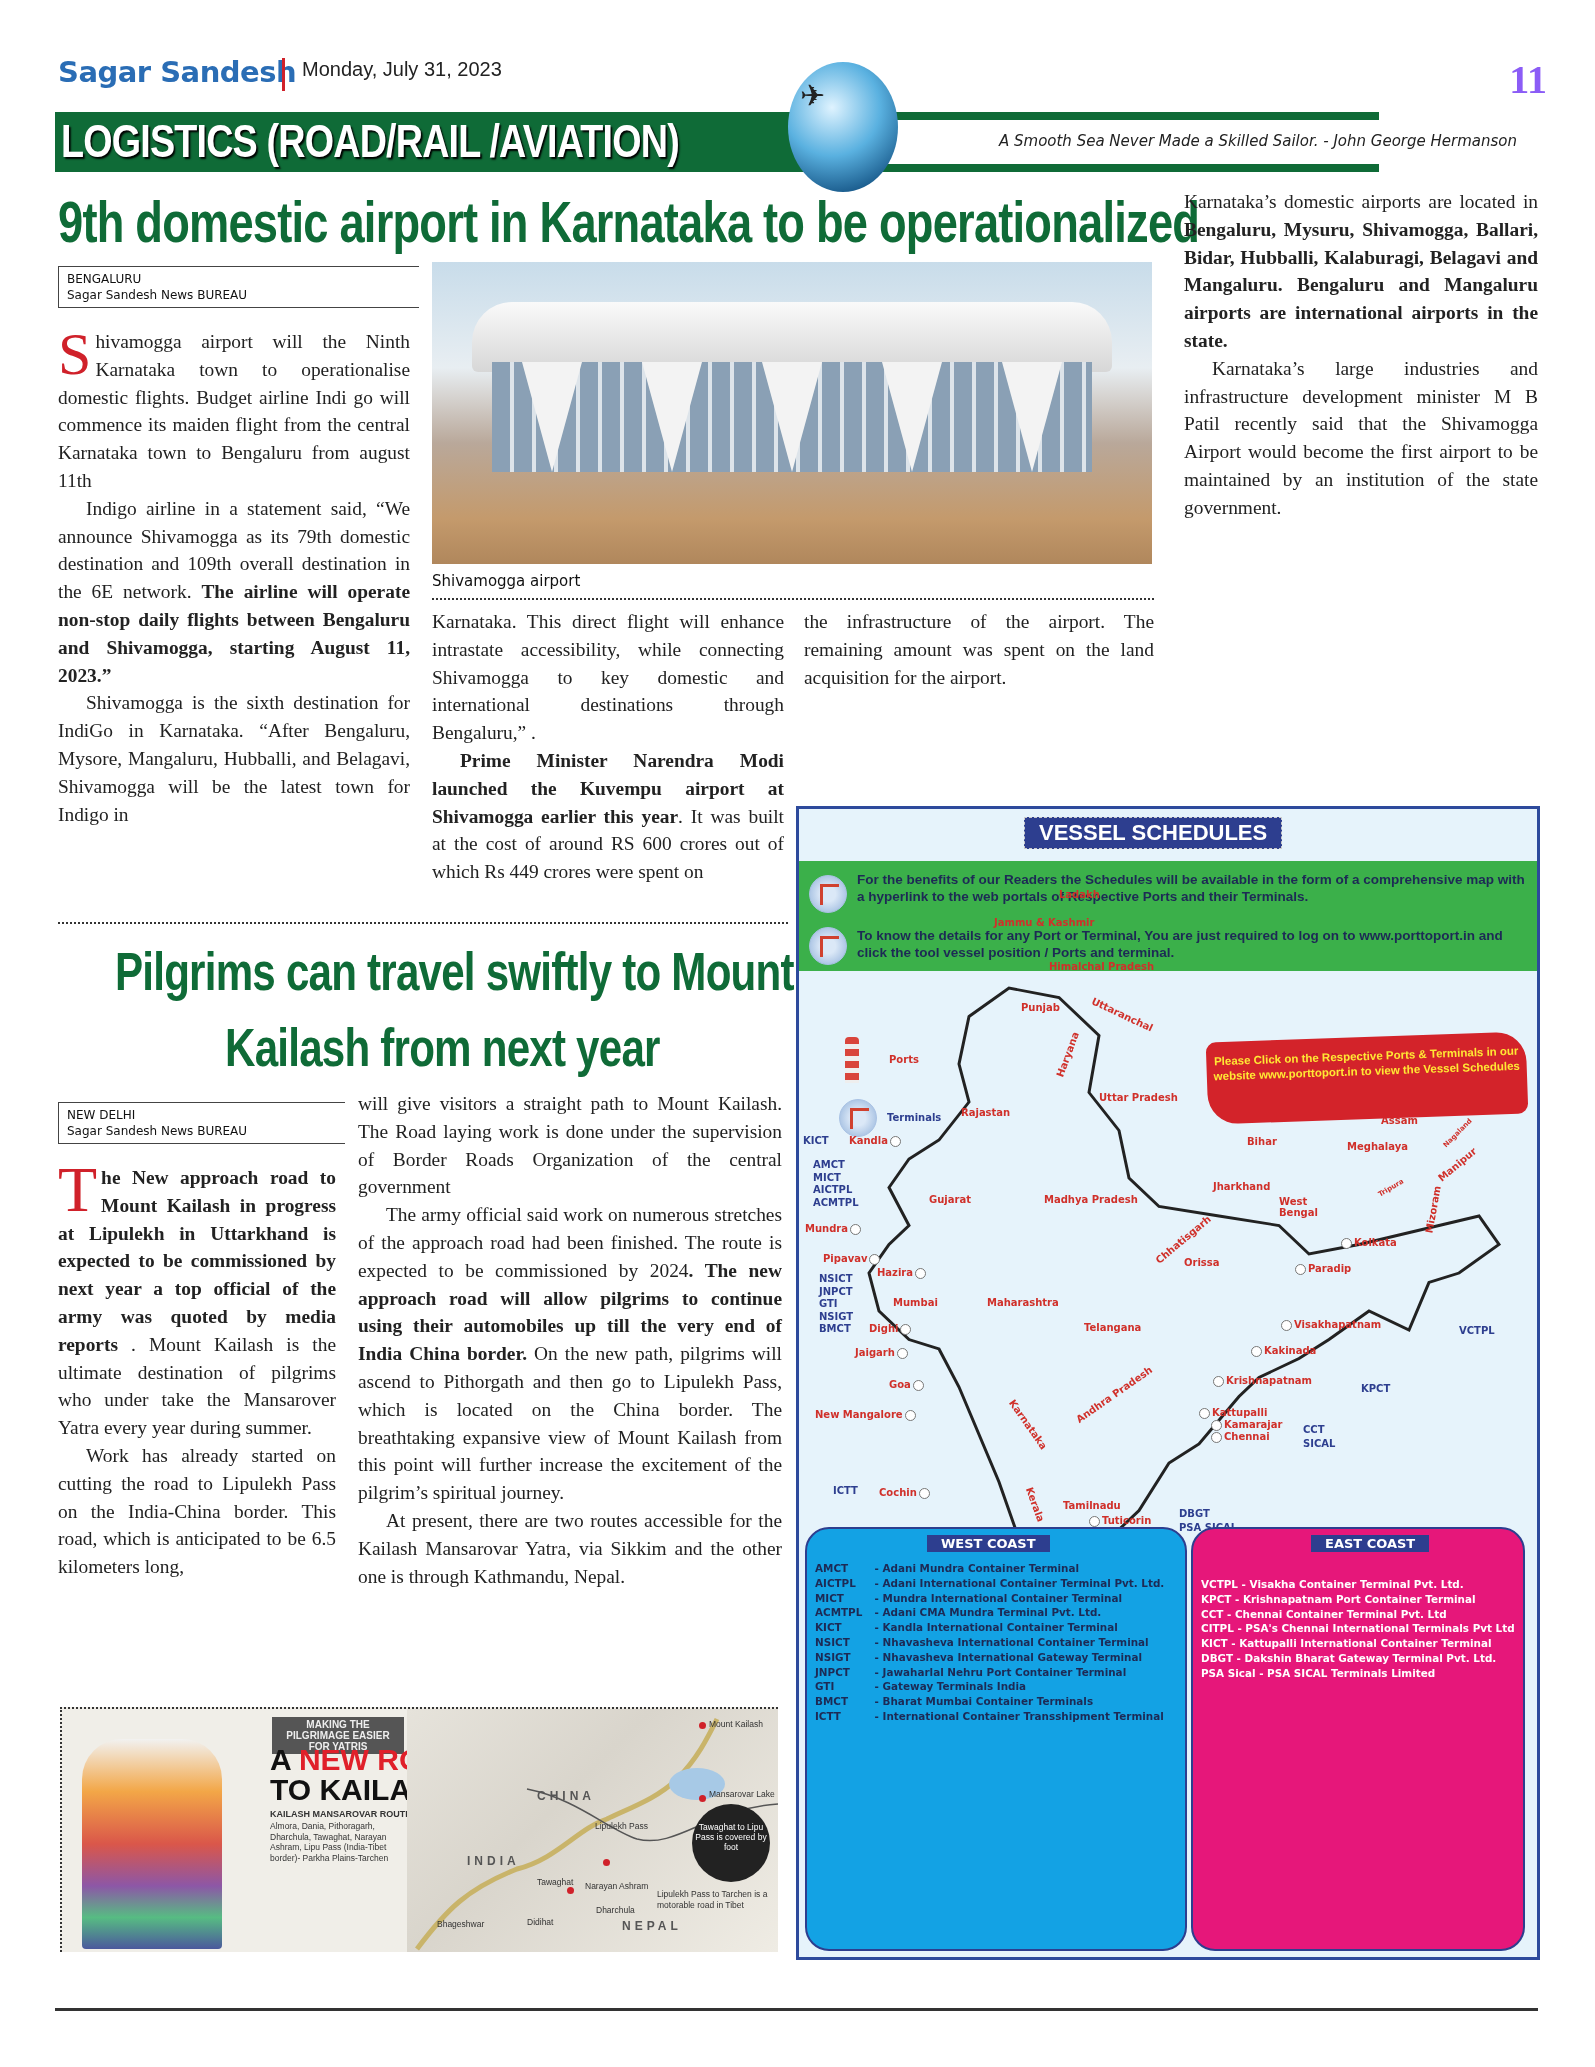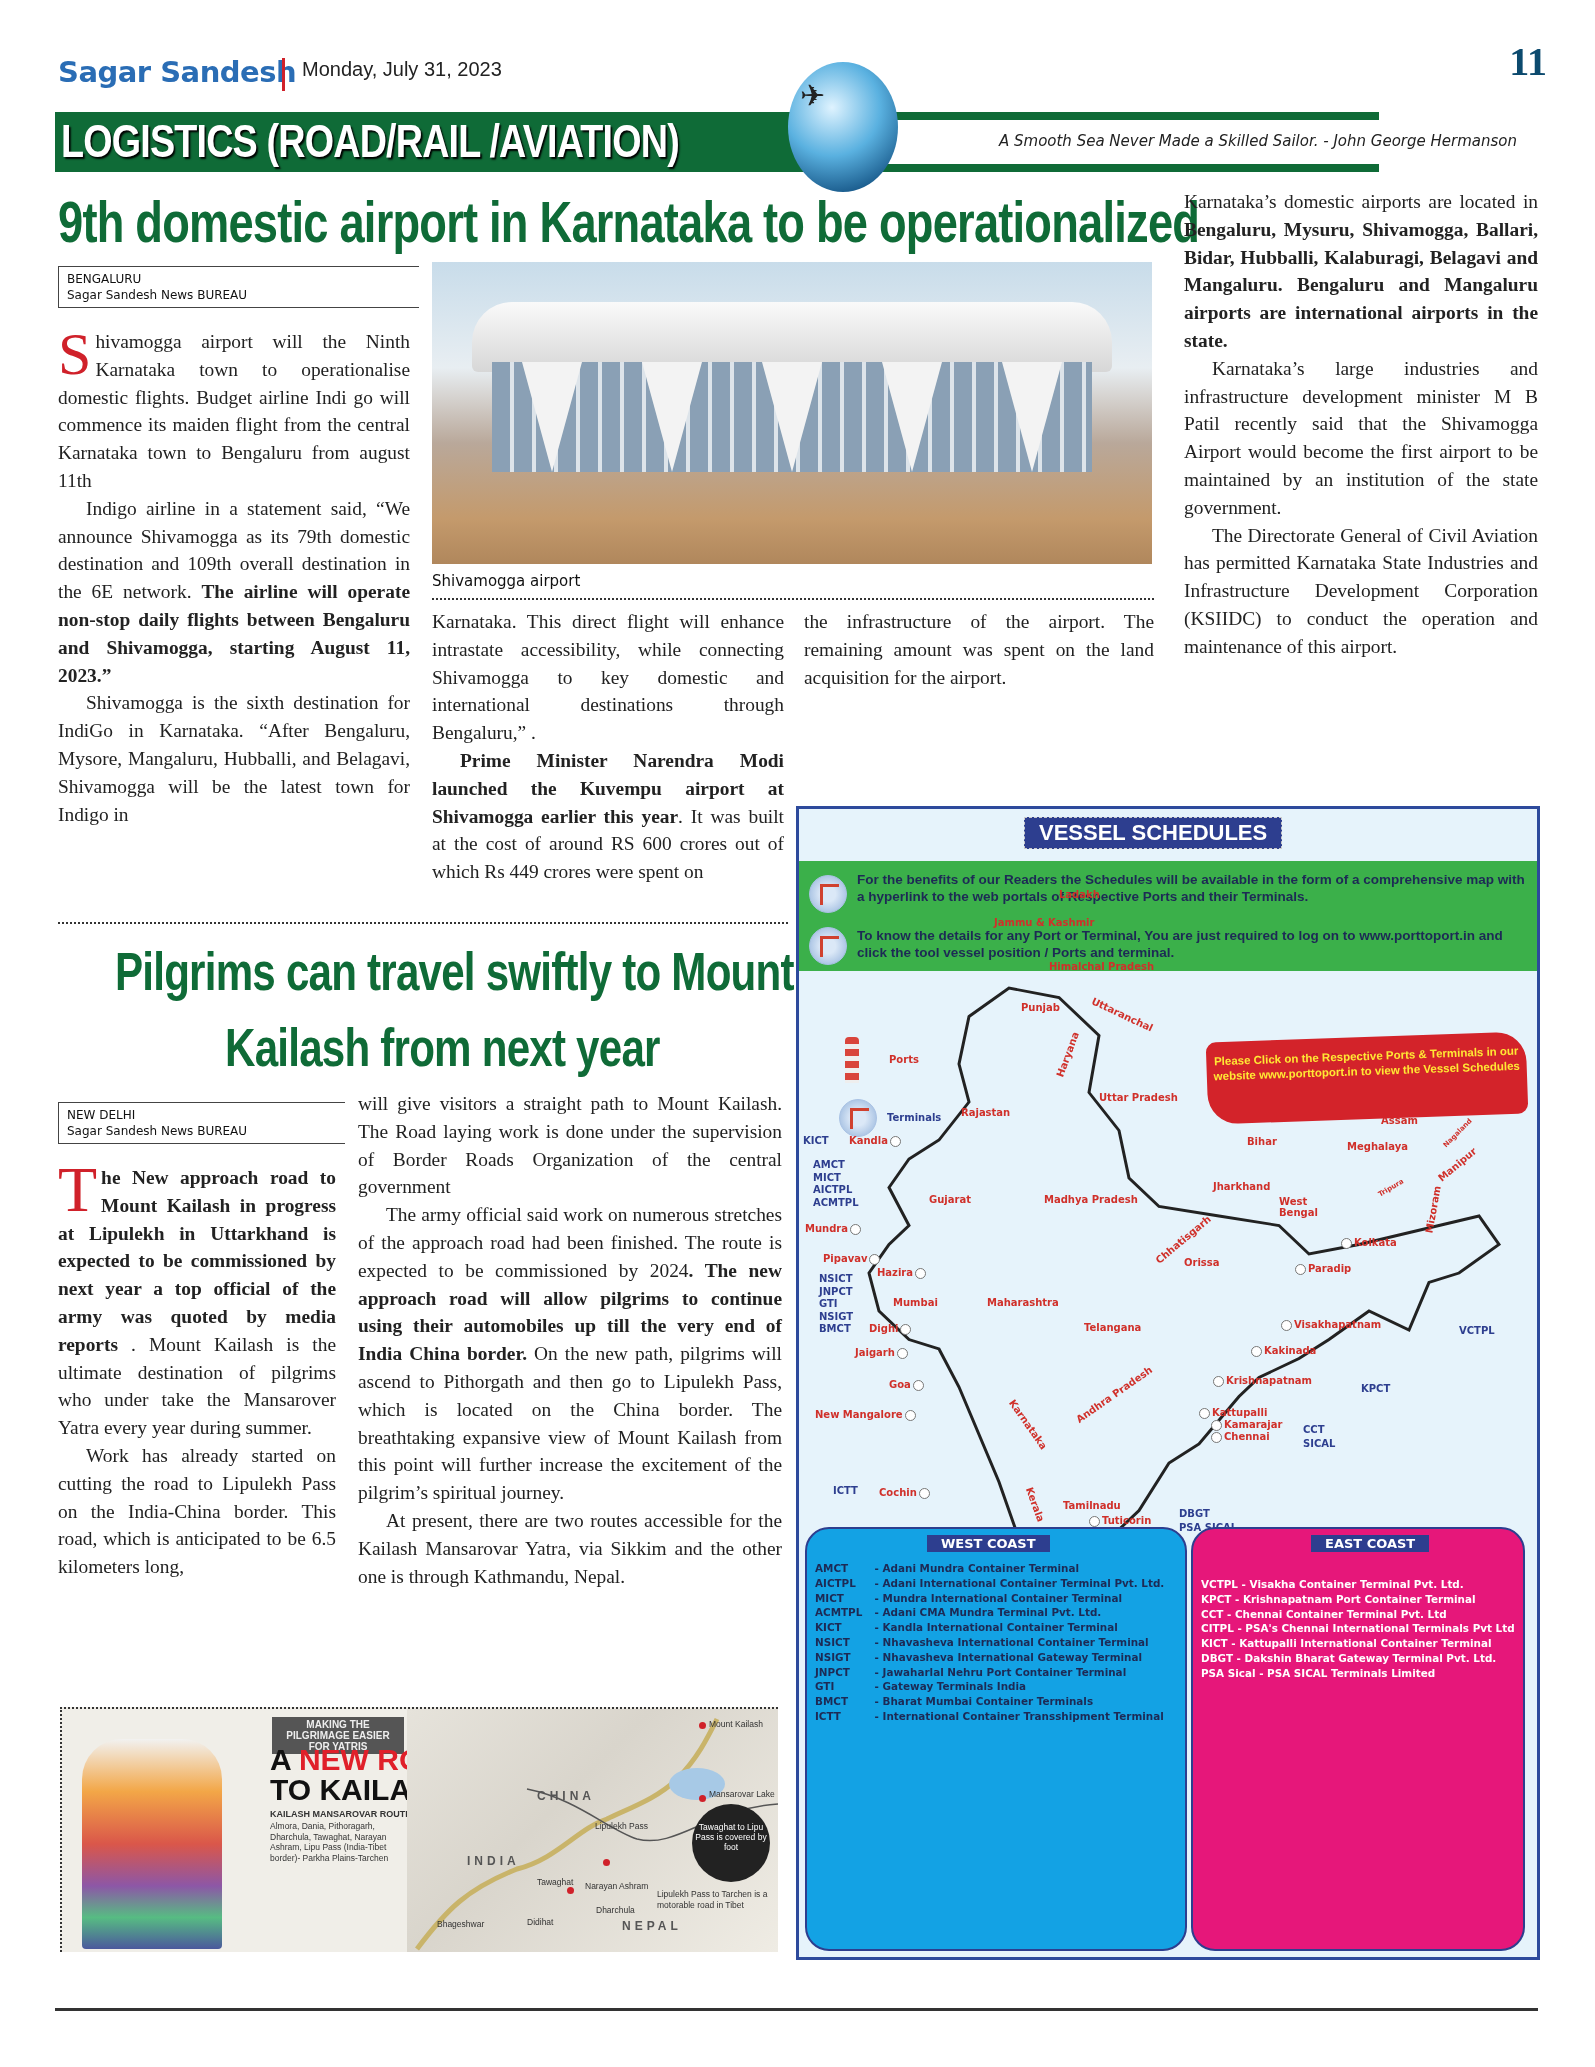--- a/index.html
+++ b/index.html
@@ -1,21 +1,21 @@
 <!DOCTYPE html>
 <html><head>
 <meta charset="utf-8">
 <style>
   html,body{margin:0;padding:0;background:#fff;}
   body{width:1595px;height:2067px;position:relative;overflow:hidden;font-family:"Liberation Serif",serif;color:#222;}
   .abs{position:absolute;}
   .masthead-logo{left:58px;top:55px;font-family:"DejaVu Sans",sans-serif;font-weight:bold;font-size:29px;color:#2a6db5;letter-spacing:-0.5px;}
   .masthead-bar{left:282px;top:58px;width:3px;height:33px;background:#d0212a;}
   .masthead-date{left:302px;top:58px;font-family:"Liberation Sans",sans-serif;font-size:20px;color:#222;}
-  .page-number{right:48px;top:38px;font-family:"Liberation Serif",serif;font-weight:bold;font-size:40px;color:#0c4a6e;}
+  .page-number{right:48px;top:56px;font-family:"Liberation Serif",serif;font-weight:bold;font-size:40px;color:#8b5cf6;}
   .section-band{left:55px;top:112px;width:1324px;height:60px;background:#0f6b37;}
   .section-band-inner{position:absolute;left:780px;top:8px;width:696px;height:44px;background:#fff;}
   .section-title{position:absolute;left:6px;top:2px;font-family:"Liberation Sans",sans-serif;font-weight:bold;font-size:46px;color:#fff;transform:scaleX(0.82);transform-origin:left top;letter-spacing:-1px;white-space:nowrap;text-shadow:2px 2px 2px #000;}
   .section-quote{position:absolute;right:14px;top:12px;font-family:"DejaVu Sans",sans-serif;font-style:italic;font-size:15px;color:#222;}
   .globe{left:788px;top:62px;width:110px;height:130px;border-radius:50%;background:radial-gradient(circle at 40% 35%,#dff3ff 0%,#5ab1e0 45%,#1c5e8f 80%,#e8f5e9 100%);}
   .globe-plane{left:800px;top:78px;font-size:30px;color:#222;}
   .headline{font-family:"Liberation Sans",sans-serif;font-weight:bold;color:#0f6b37;transform:scaleX(0.78);transform-origin:left top;white-space:nowrap;letter-spacing:-1px;}
   .dateline{border:1.5px solid #444;border-right:none;font-family:"DejaVu Sans",sans-serif;font-size:12px;line-height:16px;padding:4px 8px;color:#111;}
   .col{font-size:19.4px;line-height:27.8px;text-align:justify;color:#222;}
   .col p{margin:0;text-indent:28px;}
@@ -109,21 +109,20 @@
   <p><b>Prime Minister Narendra Modi launched the Kuvempu airport at Shivamogga earlier this year</b><span>. It was built at the cost of around RS 600 crores out of which Rs 449 crores were spent on</span></p>
 </div>
 
 <div class="abs col" style="left:804px;top:608px;width:350px;">
   <p class="noindent">the infrastructure of the airport. The remaining amount was spent on the land acquisition for the airport.</p>
 </div>
 
 <div class="abs col" style="left:1184px;top:188px;width:354px;">
   <p class="noindent"><span>Karnataka’s domestic airports are located in </span><b>Bengaluru, Mysuru, Shivamogga, Ballari, Bidar, Hubballi, Kalaburagi, Belagavi and Mangaluru. Bengaluru and Mangaluru airports are international airports in the state.</b></p>
   <p>Karnataka’s large industries and infrastructure development minister M B Patil recently said that the Shivamogga Airport would become the first airport to be maintained by an institution of the state government.</p>
-  <p>The Directorate General of Civil Aviation has permitted Karnataka State Industries and Infrastructure Development Corporation (KSIIDC) to conduct the operation and maintenance of this airport.</p>
 </div>
 
 <div class="abs dotline" style="left:58px;top:922px;width:730px;"></div>
 
 <div class="abs headline" style="left:115px;top:940px;font-size:54px;">Pilgrims can travel swiftly to Mount</div>
 <div class="abs headline" style="left:225px;top:1016px;font-size:54px;">Kailash from next year</div>
 
 <div class="abs dateline" style="left:58px;top:1102px;width:270px;">
   <div>NEW DELHI</div>
   <div>Sagar Sandesh News BUREAU</div>

